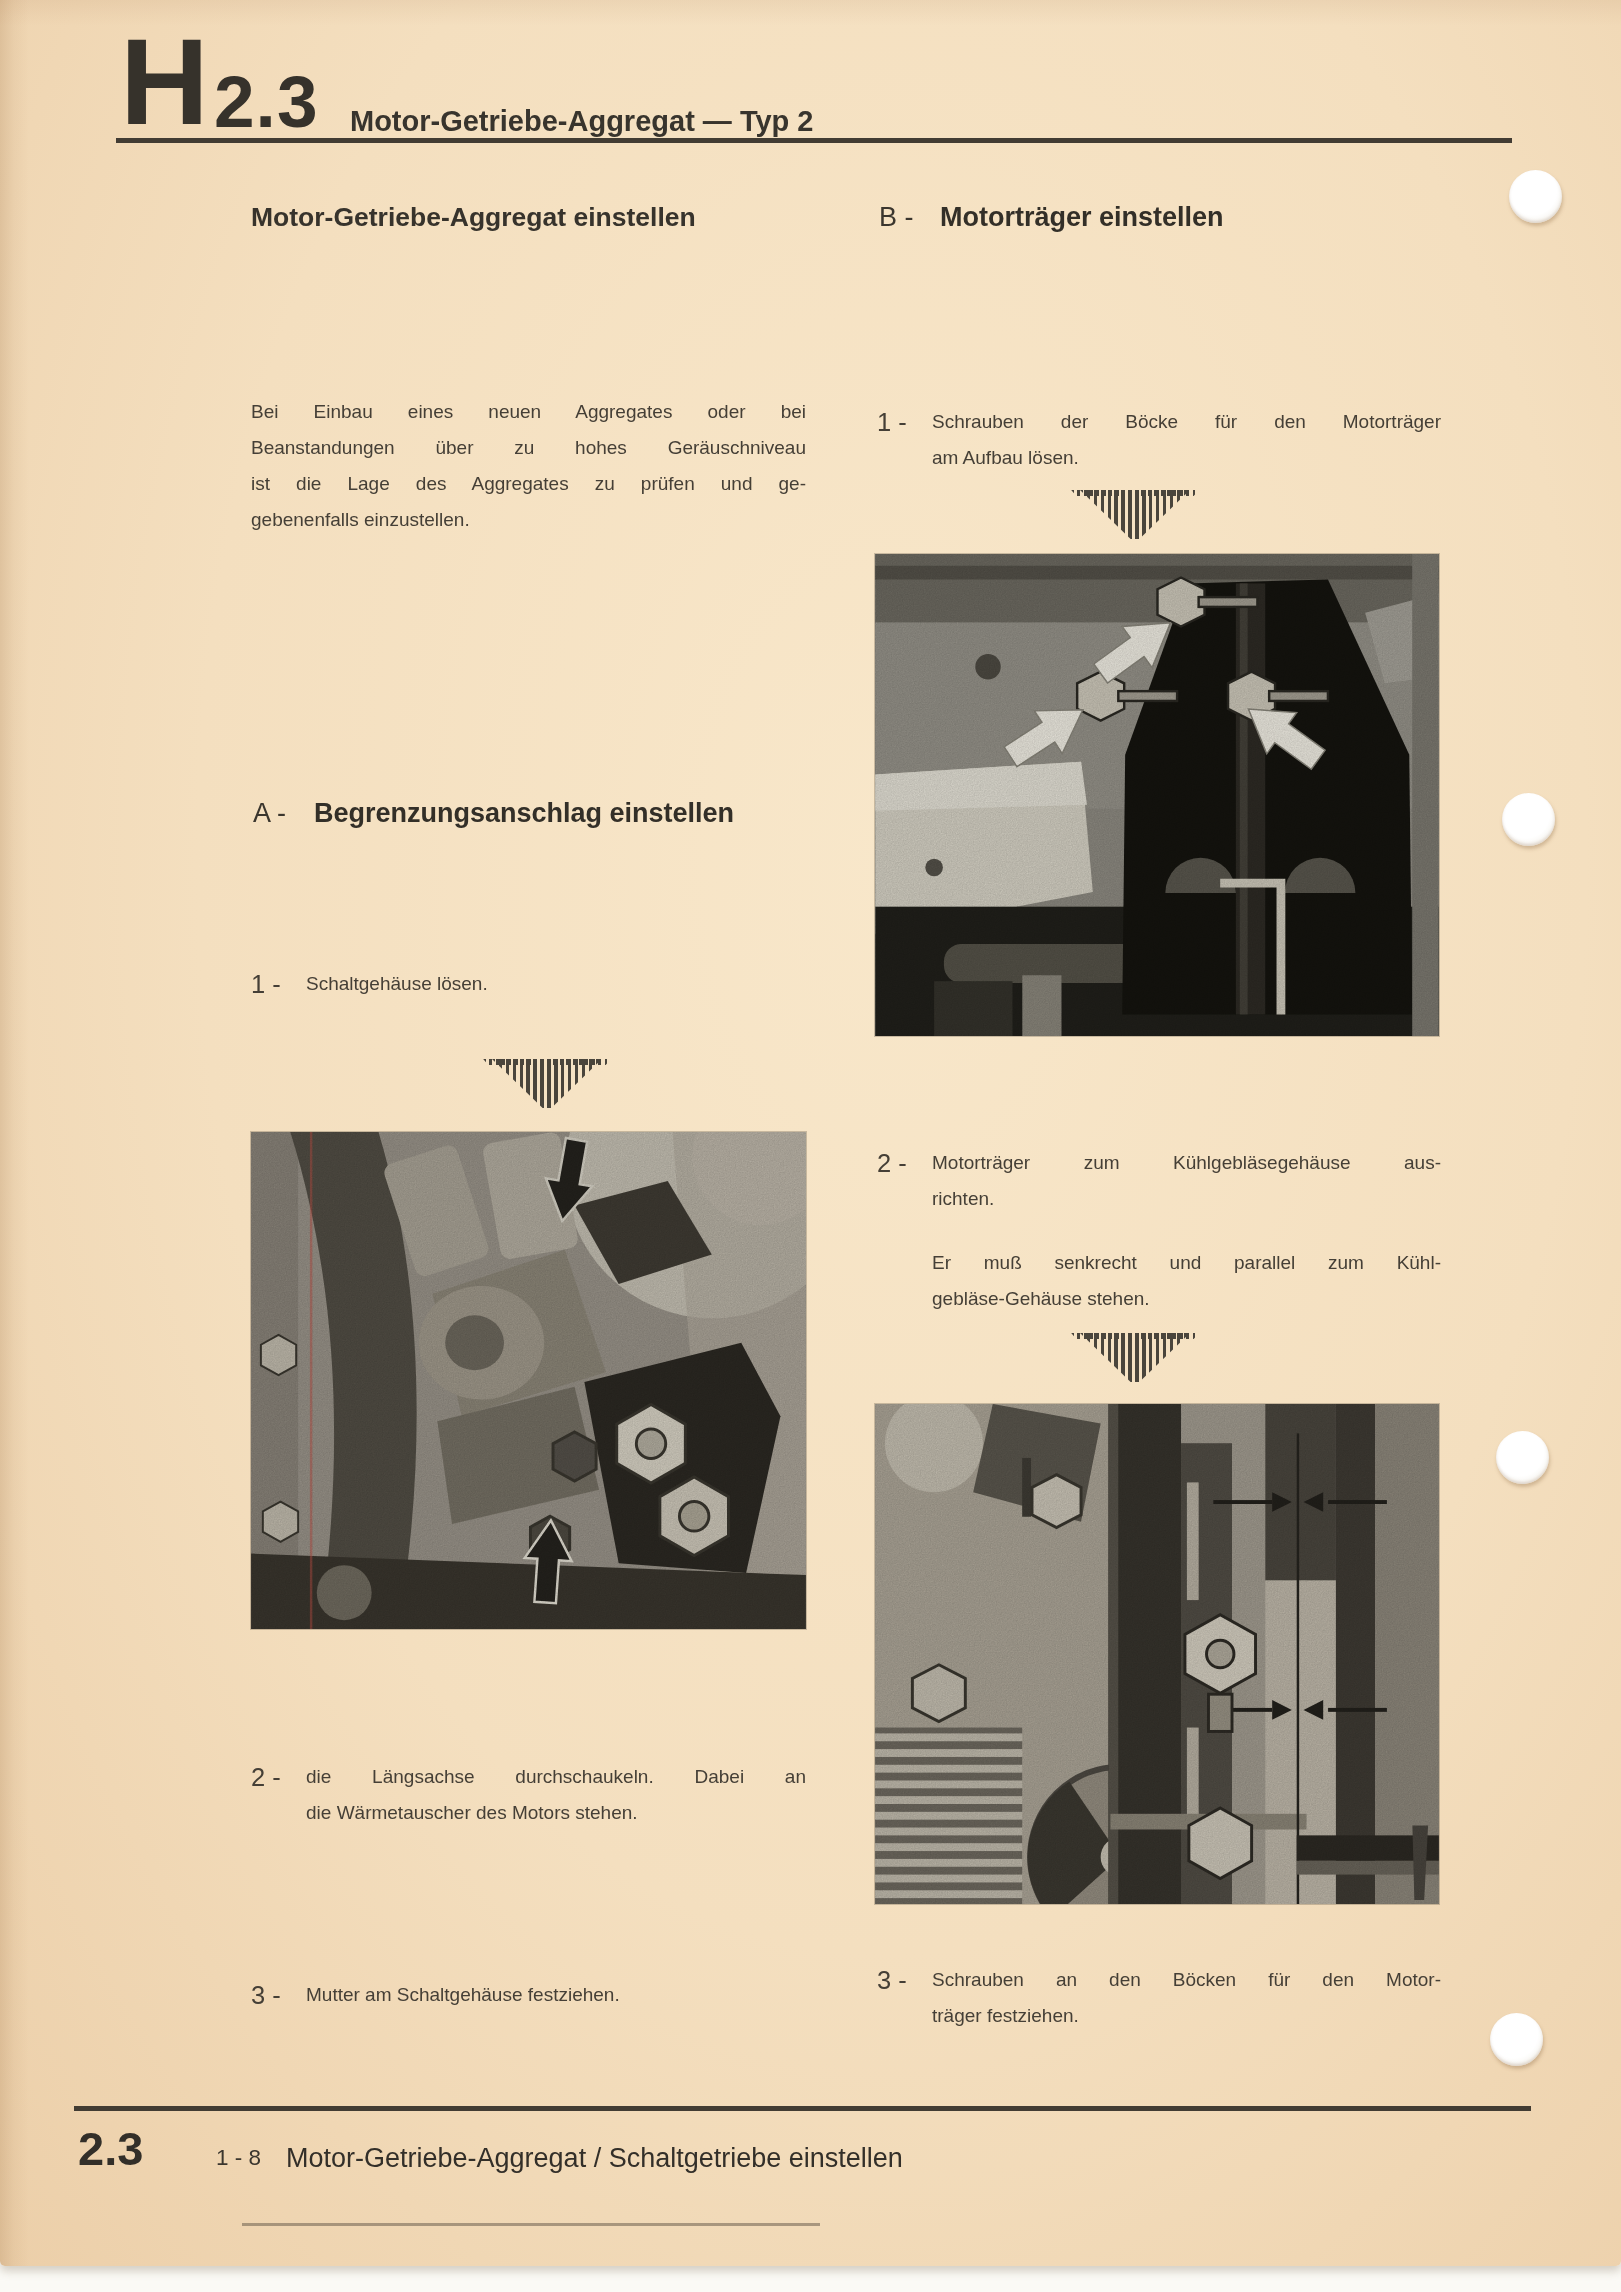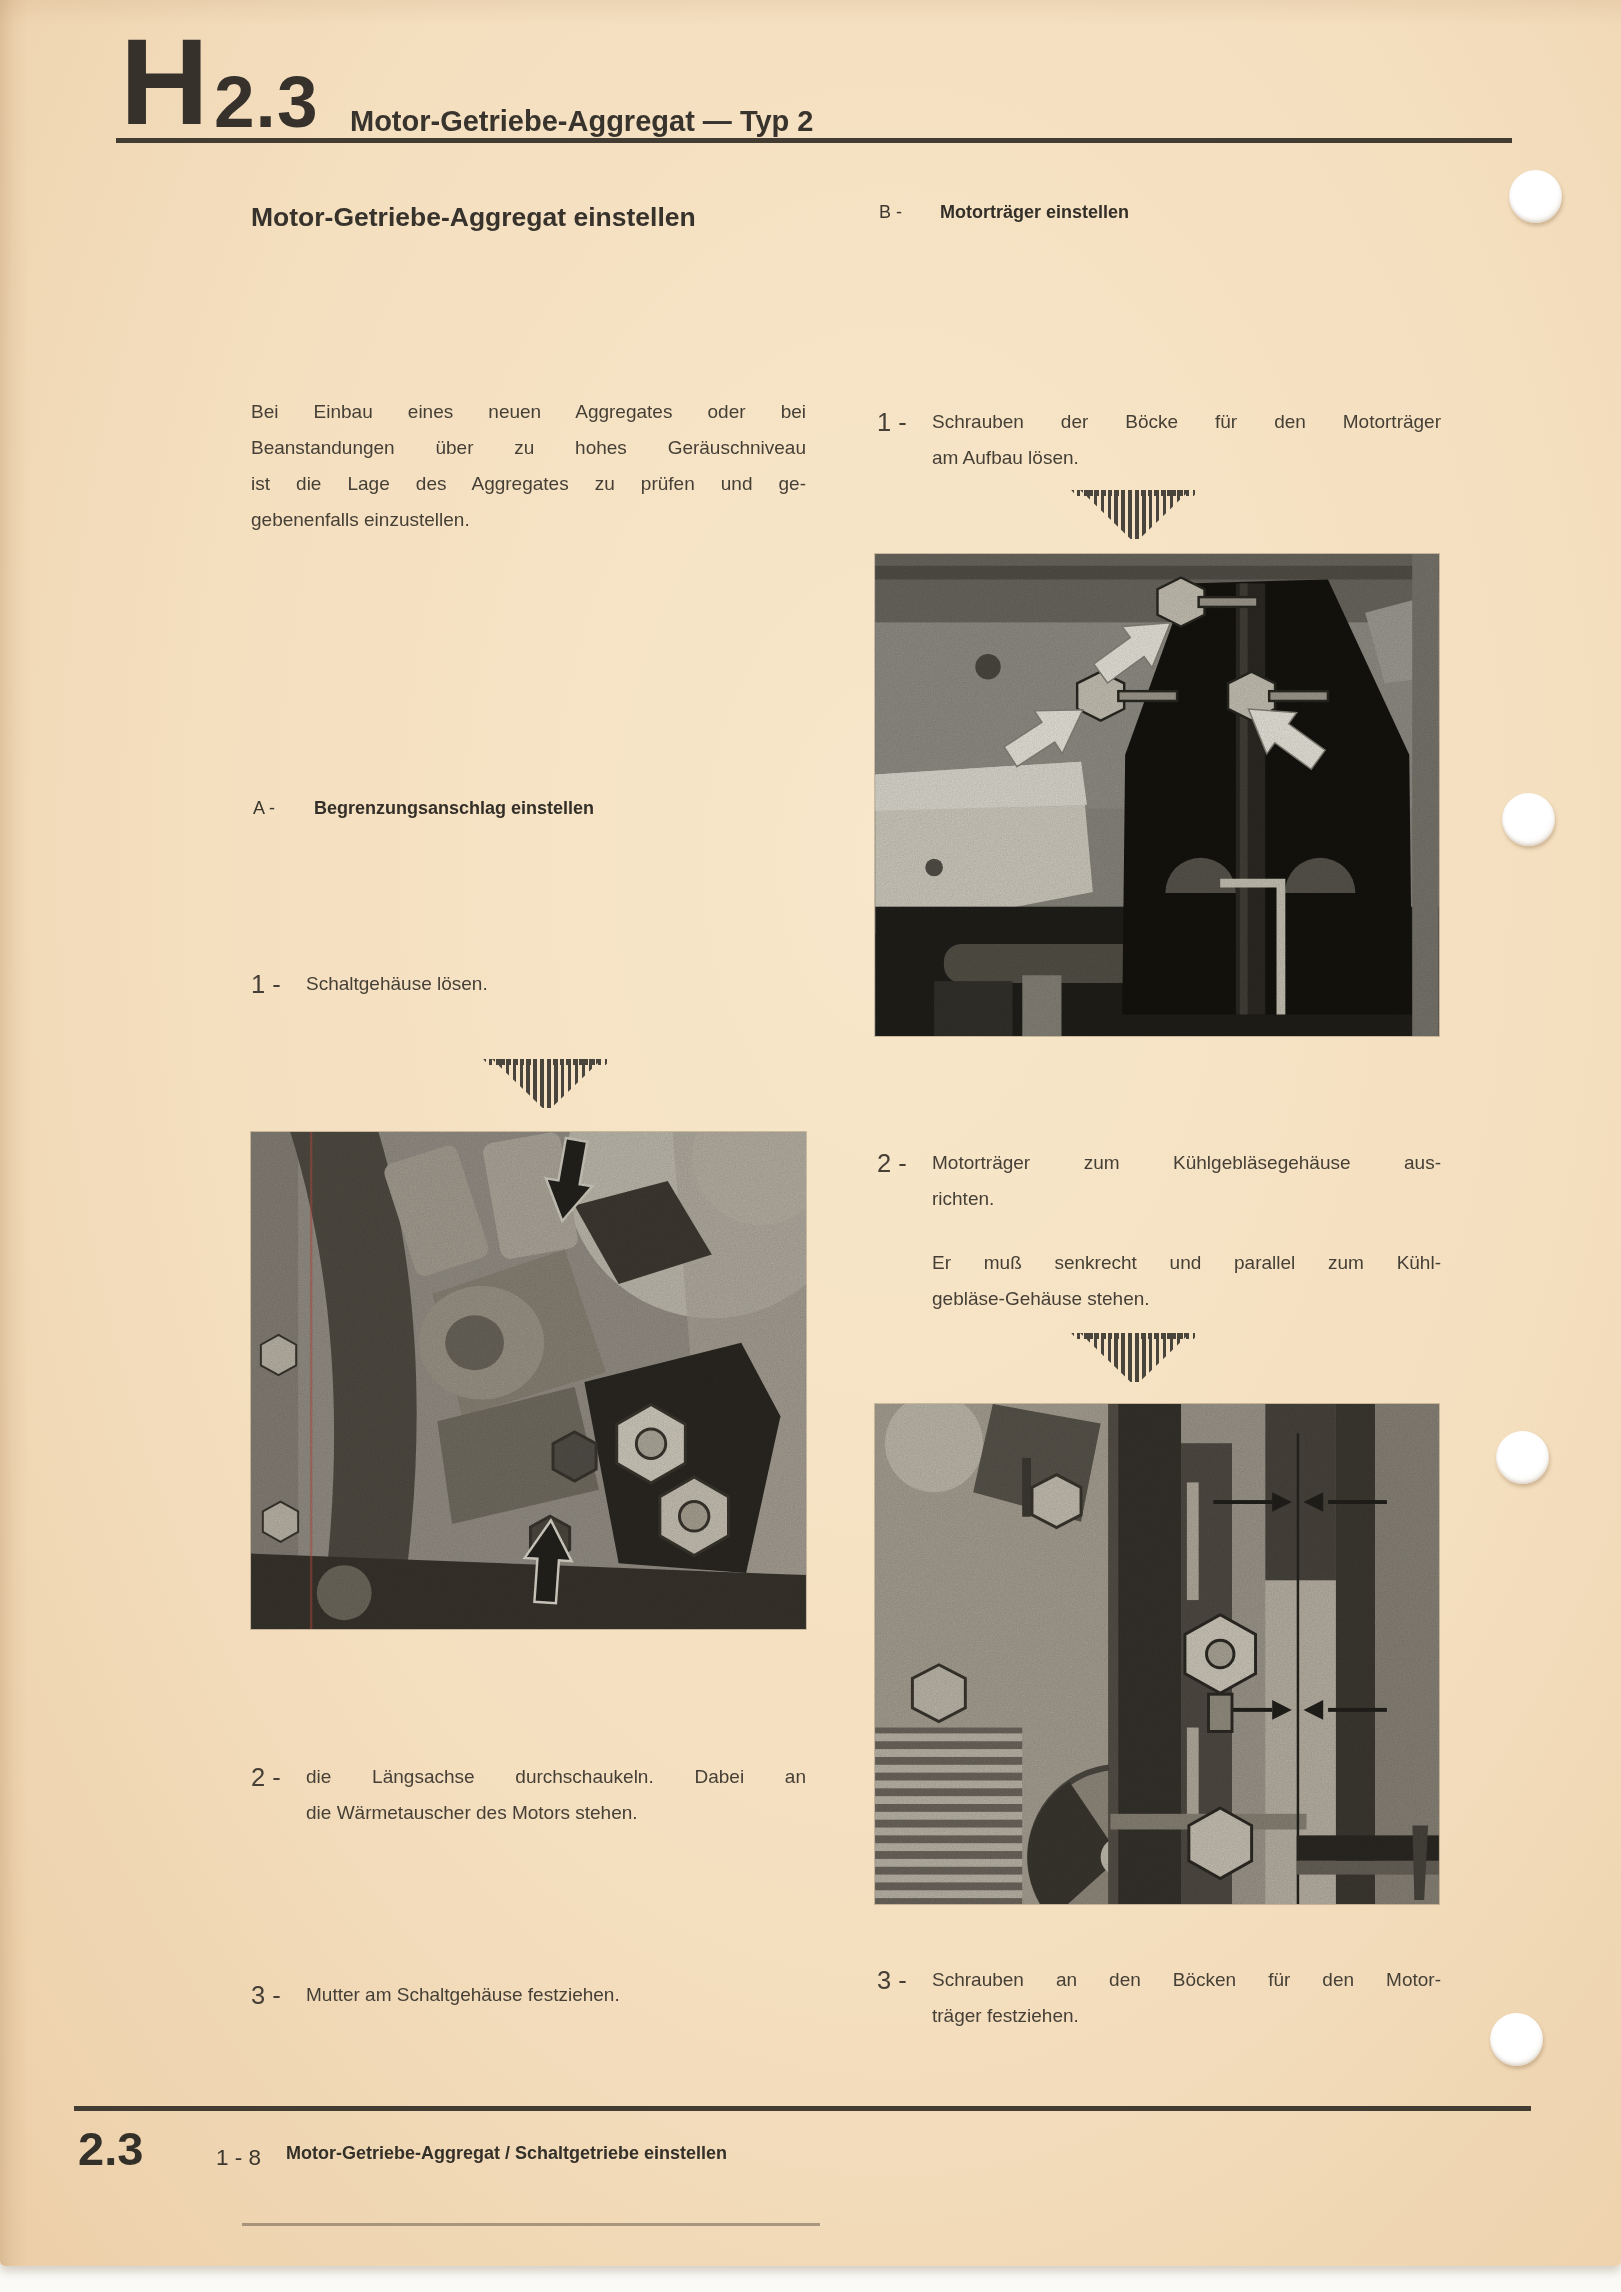--- a/index.html
+++ b/index.html
@@ -16,21 +16,21 @@
   
   .abs{position:absolute;}
   .hdr-letter{font-size:123px;font-weight:700;line-height:1;color:#36322b;letter-spacing:-2px;}
   .hdr-num{font-size:73px;font-weight:700;line-height:1;color:#36322b;letter-spacing:1px;}
   .hdr-title{font-size:29px;font-weight:700;color:#38342d;}
   .rule{background:#423c33;}
   .colhead{font-size:26.5px;font-weight:700;color:#37332c;}
   .body-line{font-size:19px;line-height:36px;color:#453f36;}
   .jl{text-align:justify;text-align-last:justify;}
   .jl-last{text-align:justify;text-align-last:left;}
-  .subsec{font-size:18px;color:#3b362e;}
+  .subsec{font-size:27px;color:#3b362e;}
   .subsec .sublabel{display:inline-block;width:61px;white-space:pre;font-weight:400;}
   .subsec .subtitle{font-weight:700;color:#332f28;}
   .step{display:flex;align-items:flex-start;}
   .marker{display:inline-block;width:55px;flex:0 0 55px;white-space:pre;
           font-size:25.5px;line-height:36px;color:#453f36;}
   .stext{flex:1 1 auto;}
   .note-block{}
 
   
   .harrow{width:110px;height:49px;}
@@ -41,21 +41,21 @@
       background:repeating-linear-gradient(90deg,#4a453c 0 3.4px,rgba(0,0,0,0) 3.4px 6.9px);
       clip-path:polygon(0 0,100% 0,54% 100%,46% 100%);}
 
   
   .photo{background:#8e8b82;box-shadow:0 0 0 1px rgba(60,50,40,.25);}
   .photo svg{display:block;}
 
   
   .ftr-num{font-size:47px;font-weight:700;color:#332f29;line-height:1;}
   .ftr-range{font-size:22.5px;font-weight:400;color:#3b362e;margin-left:20px;}
-  .ftr-title{font-size:18px;font-weight:700;color:#332f29;}
+  .ftr-title{font-size:27px;font-weight:400;color:#332f29;}
   .ftr-underline{background:#6b5f4f;opacity:.55;}
 
   
   .hole{position:absolute;border-radius:50%;width:53px;height:53px;
         background:radial-gradient(circle at 45% 40%, #ffffff 55%, #f4f2ec 80%, #e9e2d2 100%);
         box-shadow:1px 2.9px 3.9px rgba(140,105,70,.35), inset 0 -2px 2.9px rgba(150,120,90,.25);}
 </style>
 </head>
 <body>
 

